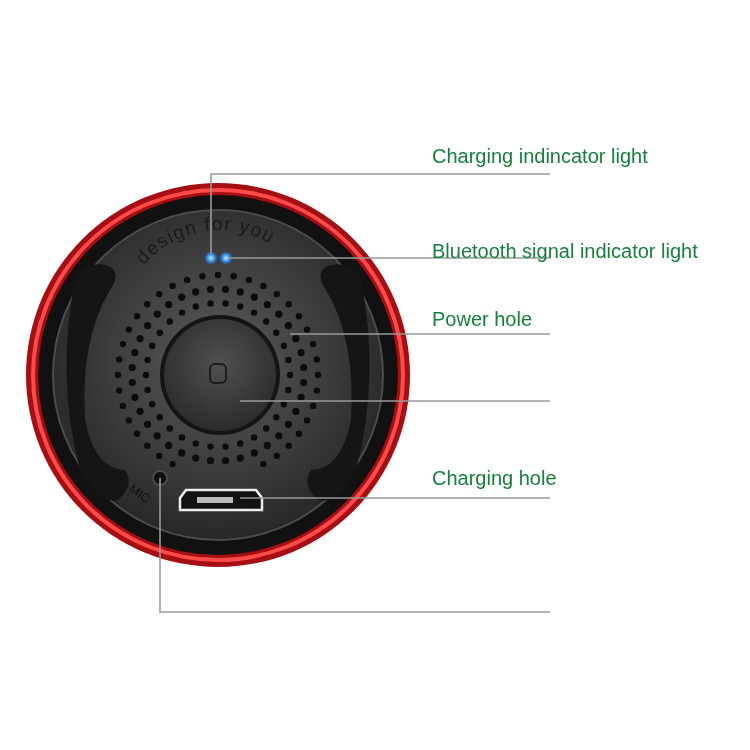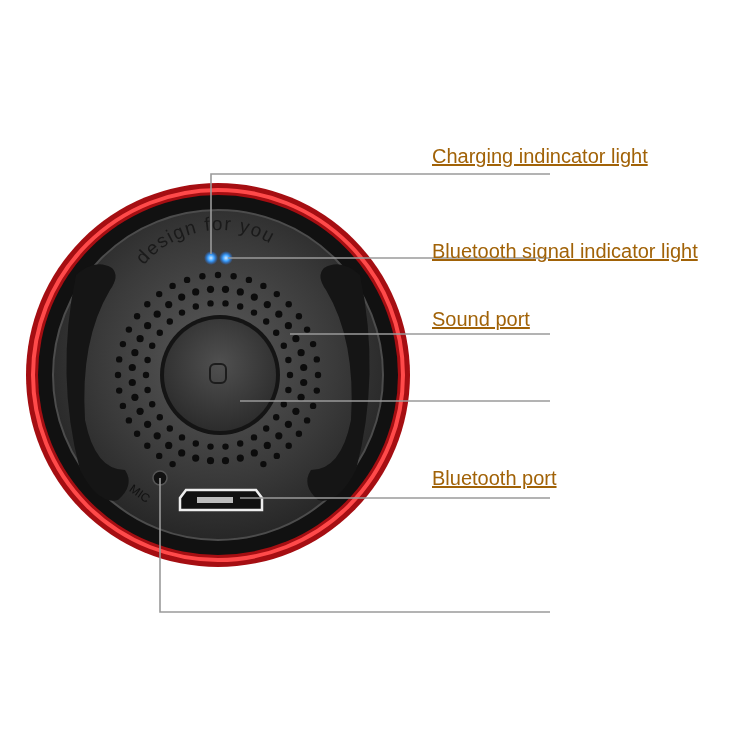--- a/index.html
+++ b/index.html
@@ -1,18 +1,18 @@
 <!DOCTYPE html>
 <html><head>
 <meta charset="utf-8">
 <style>
   html,body{margin:0;padding:0;background:#fff;}
   body{width:750px;height:750px;position:relative;overflow:hidden;font-family:"Liberation Sans",sans-serif;}
   .stage{position:absolute;left:0;top:0;width:750px;height:750px;}
-  .label{position:absolute;font-size:20px;color:#a16207;white-space:nowrap;line-height:22px;text-decoration:underline;}
+  .label{position:absolute;font-size:20px;color:#15803d;white-space:nowrap;line-height:22px;}
   svg{position:absolute;left:0;top:0;}
 </style>
 </head>
 <body>
 
 <div class="stage">
 
 <svg width="750" height="750" viewBox="0 0 750 750">
   <defs>
     <radialGradient id="faceGrad" cx="50%" cy="45%" r="60%">
@@ -178,16 +178,16 @@
     <polyline points="228,258 550,258"></polyline>
     <polyline points="290,334 550,334"></polyline>
     <polyline points="240,401 550,401"></polyline>
     <polyline points="240,498 550,498"></polyline>
     <polyline points="160,478 160,612 550,612"></polyline>
   </g>
 </svg>
 
 <div class="label" style="left:432px;top:145px;">Charging indincator light</div>
 <div class="label" style="left:432px;top:228px;margin-top:12px;">Bluetooth signal indicator light</div>
-<div class="label" style="left:432px;top:308px;">Sound port</div>
-<div class="label" style="left:432px;top:467px;">Bluetooth port</div>
+<div class="label" style="left:432px;top:308px;">Power hole</div>
+<div class="label" style="left:432px;top:467px;">Charging hole</div>
 
 </div>
 
 </body></html>

